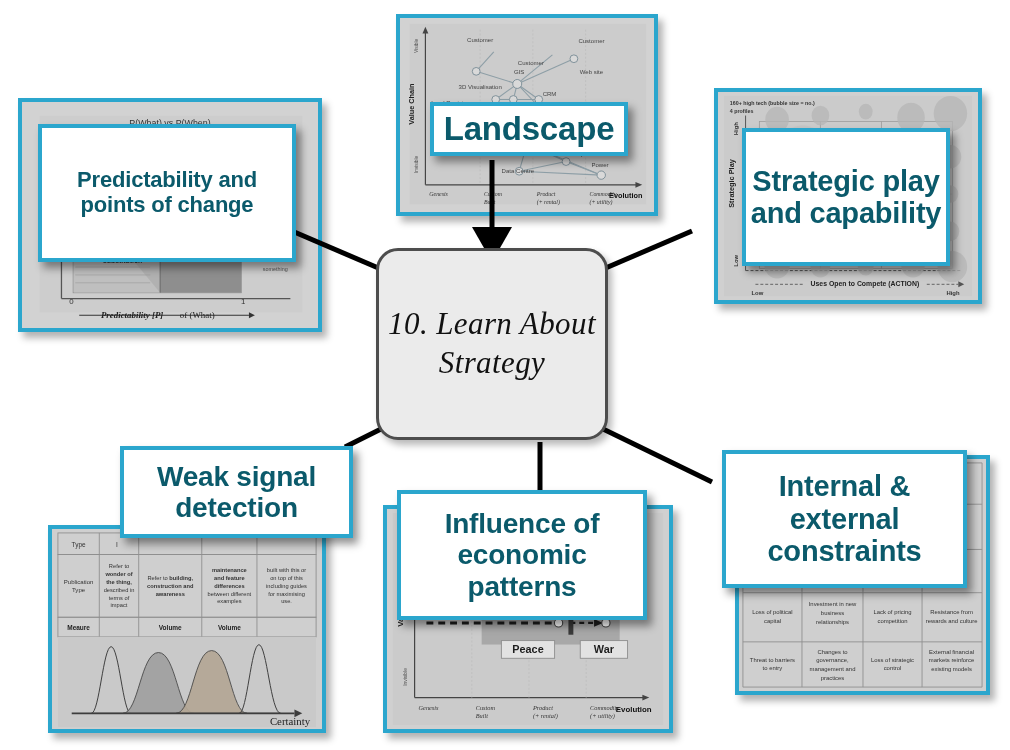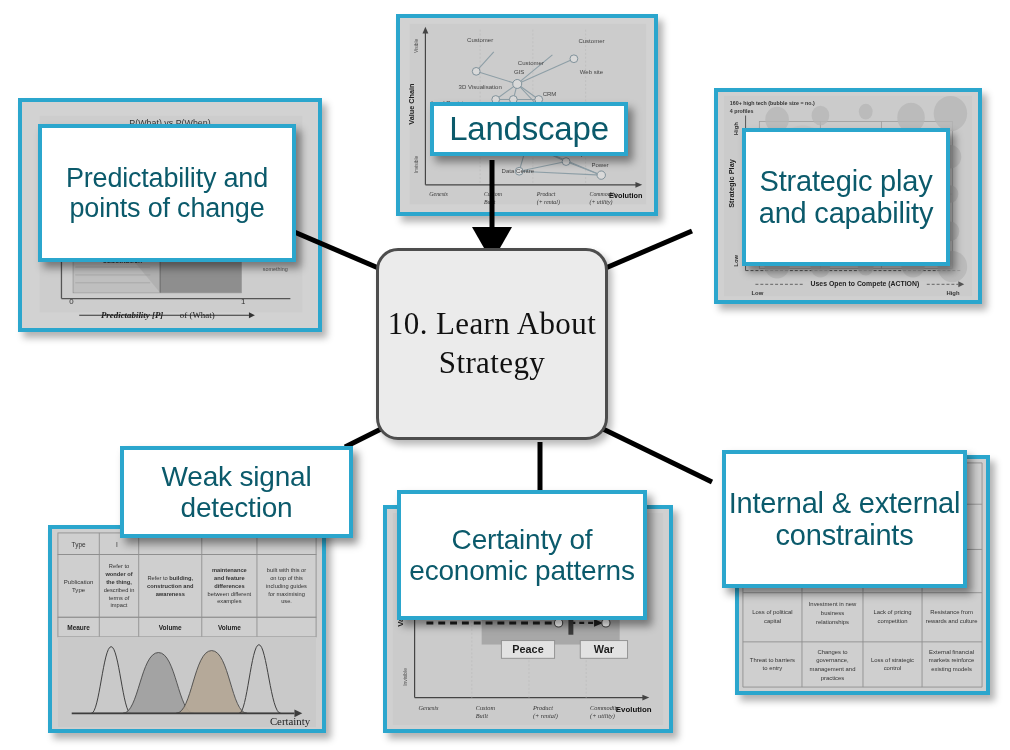--- a/index.html
+++ b/index.html
@@ -39,21 +39,21 @@
     box-shadow: 5px 6px 8px rgba(0,0,0,0.42);
     display: flex;
     align-items: center;
     justify-content: center;
     text-align: center;
     z-index: 10;
   }
   .label-card span {
     display: block;
     color: #0b5a6b;
-    font-weight: normal;
+    font-weight: bold;
     line-height: 1.12;
     letter-spacing: -0.2px;
   }
 
   
   #centre-node {
     position: absolute;
     left: 376px; top: 248px;
     width: 232px; height: 192px;
     background: #ebebeb;
@@ -63,20 +63,21 @@
     display: flex; align-items: center; justify-content: center;
     z-index: 8;
   }
   #centre-node span {
     font-family: "Liberation Serif", serif;
     font-size: 31px;
     line-height: 1.25;
     color: #111;
     text-align: center;
     letter-spacing: 0.4px;
+    font-style: italic;
   }
 </style>
 </head>
 <body>
 
 <div id="stage">
 
   <svg id="connectors" viewBox="0 0 1010 750">
     <defs>
       <marker id="arrowhead" markerWidth="8" markerHeight="8" refX="3.2" refY="4" orient="auto">
@@ -442,36 +443,36 @@
         </svg>
       </div>
     </div>
   </div>
 
   <div id="centre-node">
     <span>10. Learn About Strategy</span>
   </div>
 
   <div class="label-card" style="left:38px; top:124px; width:258px; height:138px;">
-    <span style="font-size:27px;">Predictability and points of change</span>
+    <span style="font-size:22px;">Predictability and points of change</span>
   </div>
 
   <div class="label-card" style="left:430px; top:102px; width:198px; height:54px;">
     <span style="font-size:33px;">Landscape</span>
   </div>
 
   <div class="label-card" style="left:120px; top:446px; width:233px; height:92px;">
     <span style="font-size:28px;">Weak signal detection</span>
   </div>
 
   <div class="label-card" style="left:742px; top:128px; width:208px; height:138px;">
     <span style="font-size:29px;">Strategic play and capability</span>
   </div>
 
   <div class="label-card" style="left:397px; top:490px; width:250px; height:130px;">
-    <span style="font-size:28px;">Certainty of economic patterns</span>
+    <span style="font-size:28px;">Influence of economic patterns</span>
   </div>
 
   <div class="label-card" style="left:722px; top:450px; width:245px; height:138px;">
     <span style="font-size:29px;">Internal &amp; external constraints</span>
   </div>
 
 </div>
 
 </body></html>

